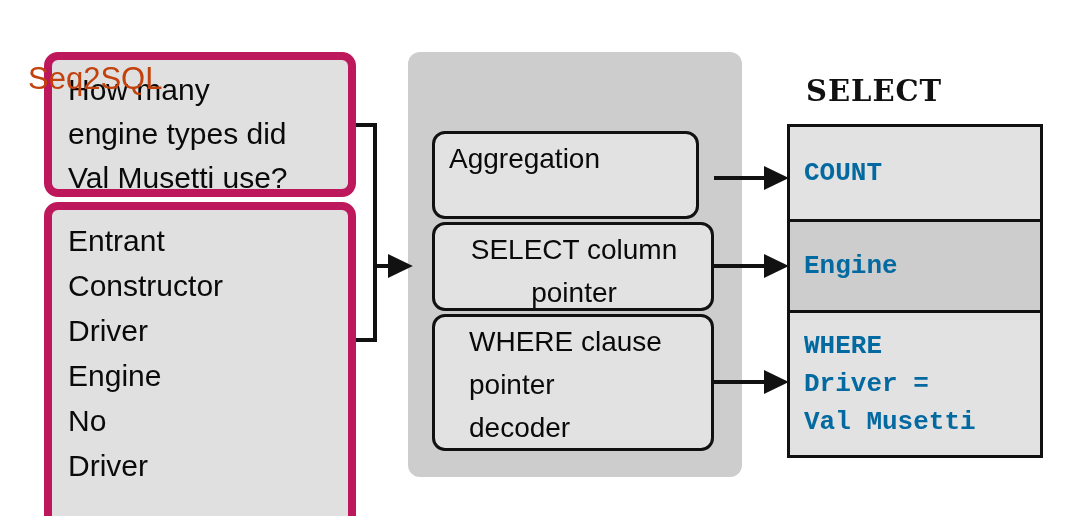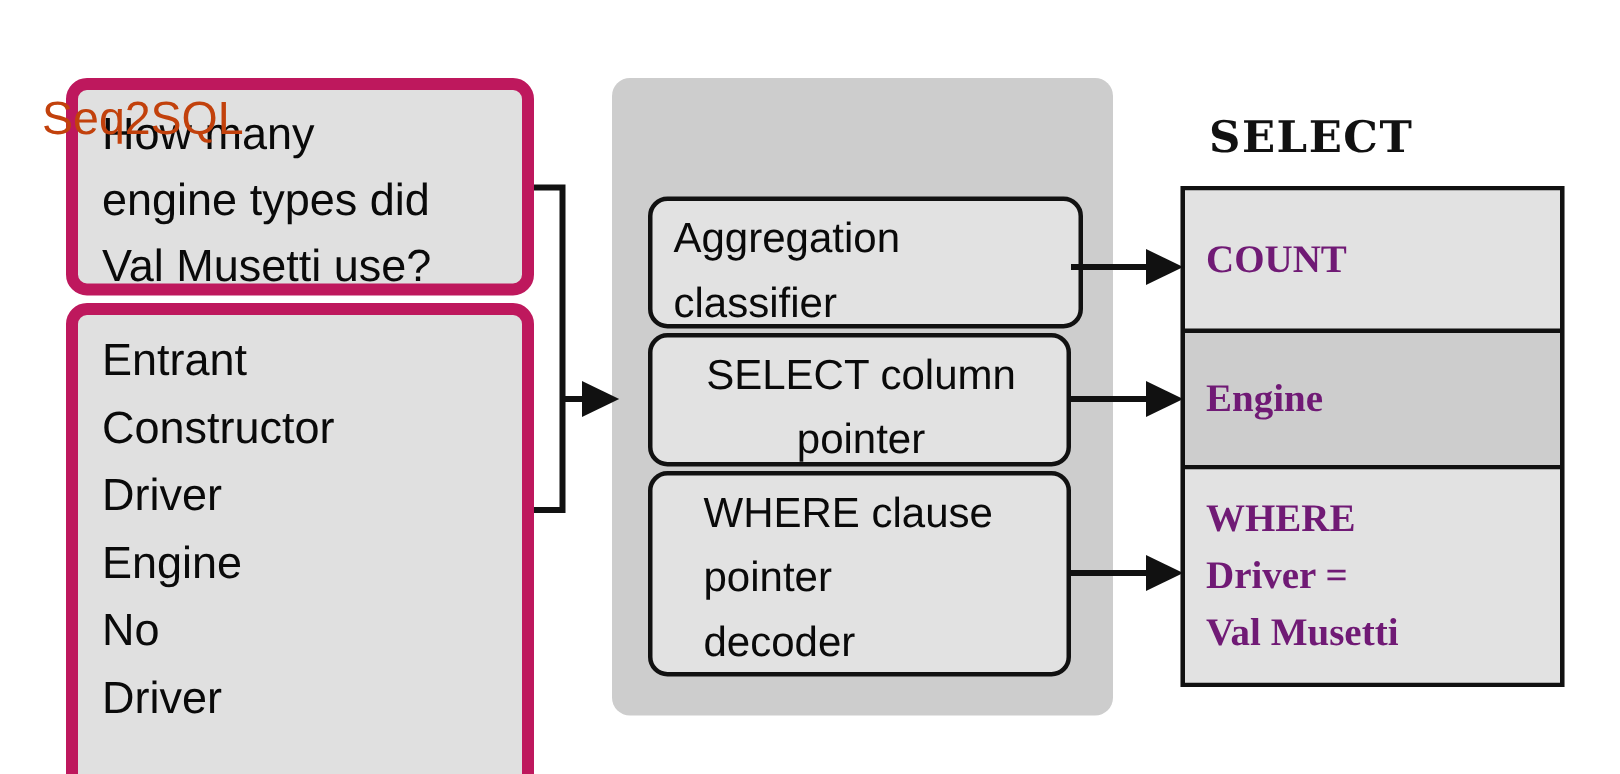--- a/index.html
+++ b/index.html
@@ -71,21 +71,21 @@
     text-align: center;
   }
   .module {
     position: absolute;
     box-sizing: border-box;
     background: #e2e2e2;
     border: 3px solid #111111;
     border-radius: 13px;
     padding: 3px 12px 0 14px;
   }
-  #module-agg   { left: 432px; top: 131px; width: 290px; height: 88px; }
+  #module-agg   { left: 432px; top: 131px; width: 267px; height: 88px; }
   #module-sel   { left: 432px; top: 222px; width: 282px; height: 89px; text-align: center; }
   #module-where { left: 432px; top: 314px; width: 282px; height: 137px; padding-left: 34px; }
   .mline {
     font-size: 28px;
     line-height: 43px;
     color: #0a0a0a;
     white-space: nowrap;
   }
 
   
@@ -124,25 +124,25 @@
   #orow-column {
     height: 91px;
     background: #cdcdcd;
     border-bottom: 3px solid #111111;
   }
   #orow-where {
     height: 142px;
     background: #e2e2e2;
   }
   .oline {
-    font-family: Liberation Serif, serif;
+    font-family: Liberation Mono, monospace;
     font-size: 26px;
     line-height: 38px;
     font-weight: bold;
-    color: #701a75;
+    color: #0369a1;
     white-space: nowrap;
   }
 
   
   svg#wires {
     position: absolute;
     left: 0;
     top: 0;
     width: 1080px;
     height: 516px;
@@ -167,21 +167,20 @@
     <div class="colline">Engine</div>
     <div class="colline">No</div>
     <div class="colline">Driver</div>
   </div>
 
   <div id="seq2sql-panel"></div>
   <div id="seq2sql-title">Seq2SQL</div>
 
   <div class="module" id="module-agg">
     <div class="mline">Aggregation</div>
-    <div class="mline">classifier</div>
   </div>
 
   <div class="module" id="module-sel">
     <div class="mline">SELECT column</div>
     <div class="mline">pointer</div>
   </div>
 
   <div class="module" id="module-where">
     <div class="mline">WHERE clause</div>
     <div class="mline">pointer</div>

